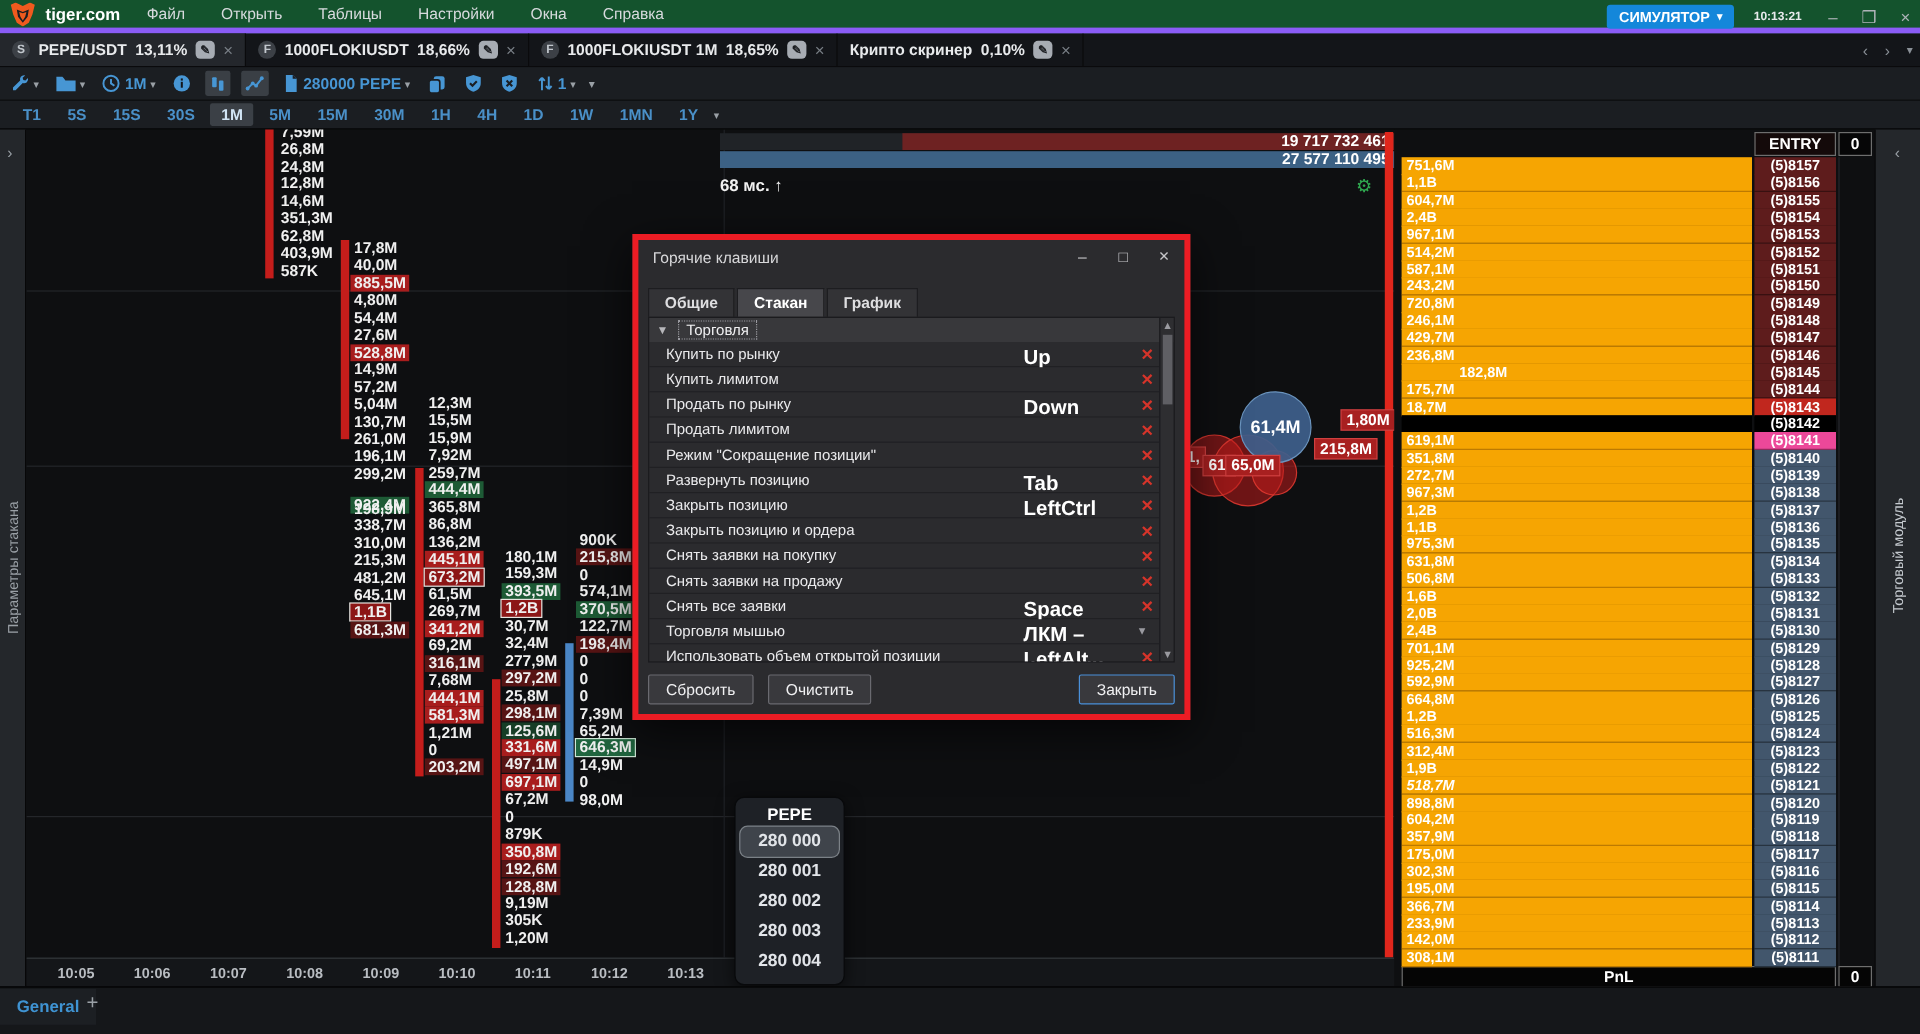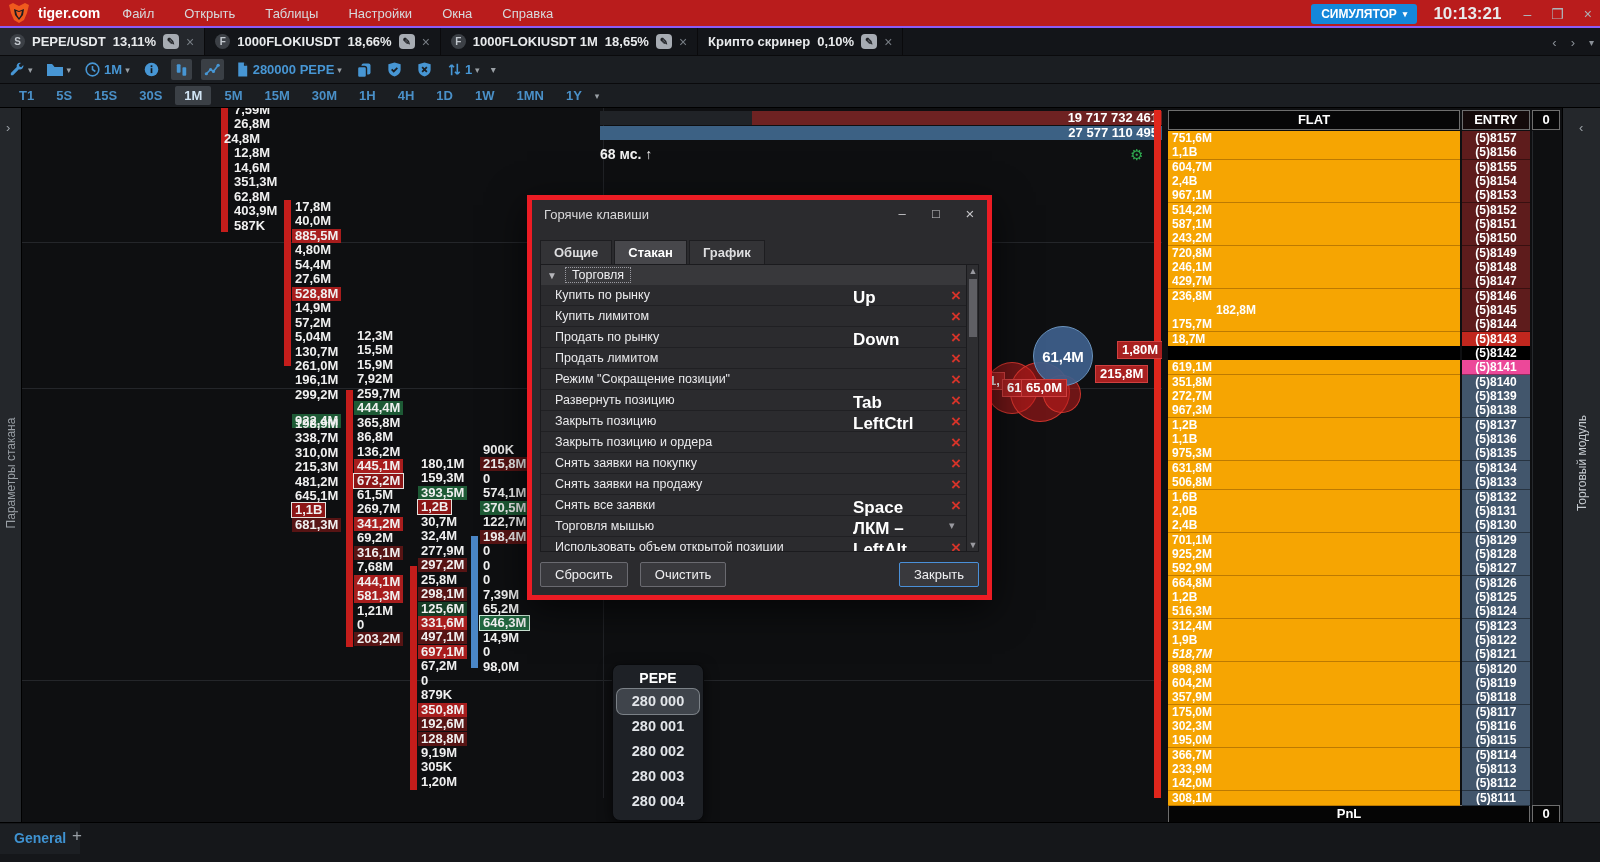--- a/index.html
+++ b/index.html
@@ -1,27 +1,27 @@
 <!DOCTYPE html>
 <html><head>
 <meta charset="utf-8">
 <style>
   * { box-sizing: border-box; margin:0; padding:0; }
   body { background:#0b0c0e; font-family:"Liberation Sans", sans-serif; }
   .app { position:relative; width:1600px; height:862px; background:#16181b; overflow:hidden; }
 
   
-  .menubar { position:absolute; left:0; top:0; width:1600px; height:28px; background:#b91c1c; display:flex; align-items:center; color:#d7dadd; font-size:13px; border-bottom:2px solid #8b5cf6;}
+  .menubar { position:absolute; left:0; top:0; width:1600px; height:28px; background:#14532d; display:flex; align-items:center; color:#d7dadd; font-size:13px; border-bottom:5px solid #8b5cf6;}
   .logo { width:22px; height:20px; margin:0 8px 0 8px; }
   .brand { font-weight:bold; color:#fff; font-size:14px; margin-right:22px;}
   .menu-items { display:flex; gap:30px; }
   .menu-item { cursor:default; }
   .menubar-right { position:absolute; right:8px; top:0; height:28px; display:flex; align-items:center; gap:16px;}
   .sim-btn { background:#1487da; color:#fff; font-weight:bold; font-size:12px; padding:3px 10px; border-radius:3px; display:flex; align-items:center; gap:6px;}
-  .clock { color:#e8eaec; font-weight:bold; font-size:17px;}
+  .clock { color:#e8eaec; font-weight:bold; font-size:10px;}
   .winctl { color:#aeb3b8; font-size:14px; display:flex; gap:20px; margin-left:6px;}
 
   
   .tabbar { position:absolute; left:0; top:28px; width:1600px; height:28px; background:#131519; display:flex; align-items:stretch; border-bottom:1px solid #0a0a0c;}
   .doc-tab { display:flex; align-items:center; gap:7px; padding:0 10px; color:#e8eaec; font-size:13px; font-weight:bold; border-right:1px solid #0a0a0c;}
   .doc-tab.active { background:#24272c; }
   .tab-badge { width:15px; height:15px; border-radius:50%; background:#3c4046; color:#c2c7cd; font-size:10px; font-weight:bold; display:flex; align-items:center; justify-content:center;}
   .tab-pencil { width:16px; height:15px; background:#a7acb3; color:#1c1e22; border-radius:4px; font-size:10px; display:flex; align-items:center; justify-content:center;}
   .tab-close { color:#787e85; font-size:14px; font-weight:normal;}
   .tabbar-right { position:absolute; right:6px; top:28px; height:28px; display:flex; gap:14px; align-items:center; color:#8a9097; font-size:13px;}
@@ -301,24 +301,35 @@
     <div class="grid-v" style="left:581px;"></div>
     <div class="totals">
       <div class="tot-row1">
           <div class="tot-red">19 717 732 461</div>
         </div>
       <div class="tot-row2">27 577 110 495</div>
     </div>
     <div class="latency"><span>68 мс.</span> <span>↑</span></div>
     <div class="gear">⚙</div>
     <div class="cur-line"></div>
+    <div class="axis-strip">
+        <span class="taxis-label" style="left: 26px;">10:05</span>
+        <span class="taxis-label" style="left: 89.5px;">10:06</span>
+        <span class="taxis-label" style="left: 153px;">10:07</span>
+        <span class="taxis-label" style="left: 216.5px;">10:08</span>
+        <span class="taxis-label" style="left: 280px;">10:09</span>
+        <span class="taxis-label" style="left: 343.5px;">10:10</span>
+        <span class="taxis-label" style="left: 407px;">10:11</span>
+        <span class="taxis-label" style="left: 470.5px;">10:12</span>
+        <span class="taxis-label" style="left: 534px;">10:13</span>
+      </div>
   <div class="vbar vbar-red" style="left: 199px; top: -3px; height: 127px;"></div>
       <div class="crow" style="left: 209px; top: -5px;">7,59M</div>
       <div class="crow" style="left: 209px; top: 9.45px;">26,8M</div>
-      <div class="crow" style="left: 199px; top: 23.9px;">24,8M</div>
+      <div class="crow" style="left: 209px; top: 23.9px;">24,8M</div>
       <div class="crow" style="left: 209px; top: 38.35px;">12,8M</div>
       <div class="crow" style="left: 209px; top: 52.8px;">14,6M</div>
       <div class="crow" style="left: 209px; top: 67.25px;">351,3M</div>
       <div class="crow" style="left: 209px; top: 81.7px;">62,8M</div>
       <div class="crow" style="left: 209px; top: 96.15px;">403,9M</div>
       <div class="crow" style="left: 209px; top: 110.6px;">587K</div>
       <div class="vbar vbar-red" style="left: 262px; top: 92px; height: 166px;"></div>
       <div class="crow" style="left: 270px; top: 92px;">17,8M</div>
       <div class="crow" style="left: 270px; top: 106.45px;">40,0M</div>
       <div class="crow hl-r" style="left: 270px; top: 120.9px;">885,5M</div>
@@ -412,21 +423,20 @@
       <div class="bubble blue" style="left: 1011px; top: 218px; height: 60px; width: 60px;"></div>
       <div class="bubble-val" style="left: 1041px; top: 248px;">61,4M</div>
       <div class="trade-label" style="left: 963px; top: 265px;">1,</div>
       <div class="trade-label" style="left: 981px; top: 272px;">61,</div>
       <div class="trade-label" style="left: 1000px; top: 272px;">65,0M</div>
       <div class="trade-label" style="left: 1096px; top: 234px;">1,80M</div>
       <div class="trade-label" style="left: 1074px; top: 258px;">215,8M</div>
     </div>
 
   <div class="dom">
-    <div class="dom-head" style="left:6px; width:292px;">FLAT</div>
     <div class="dom-head" style="left:300px; width:68px; background:#140a0a;">ENTRY</div>
     <div class="dom-head" style="left:370px; width:28px;">0</div>
     <div class="dom-count-col"></div>
     <div class="dom-foot" style="left:6px; width:362px; top:697px;">PnL</div>
     <div class="dom-foot" style="left:370px; width:28px; top:697px;">0</div>
   <div class="dom-vol s-ask" style="top: 23px;">751,6M</div>
       <div class="dom-price s-ask" style="top: 23px;">(5)8157</div>
       <div class="dom-vol s-ask" style="top: 37.34px;">1,1B</div>
       <div class="dom-price s-ask" style="top: 37.34px;">(5)8156</div>
       <div class="dom-vol s-ask" style="top: 51.68px;">604,7M</div>

